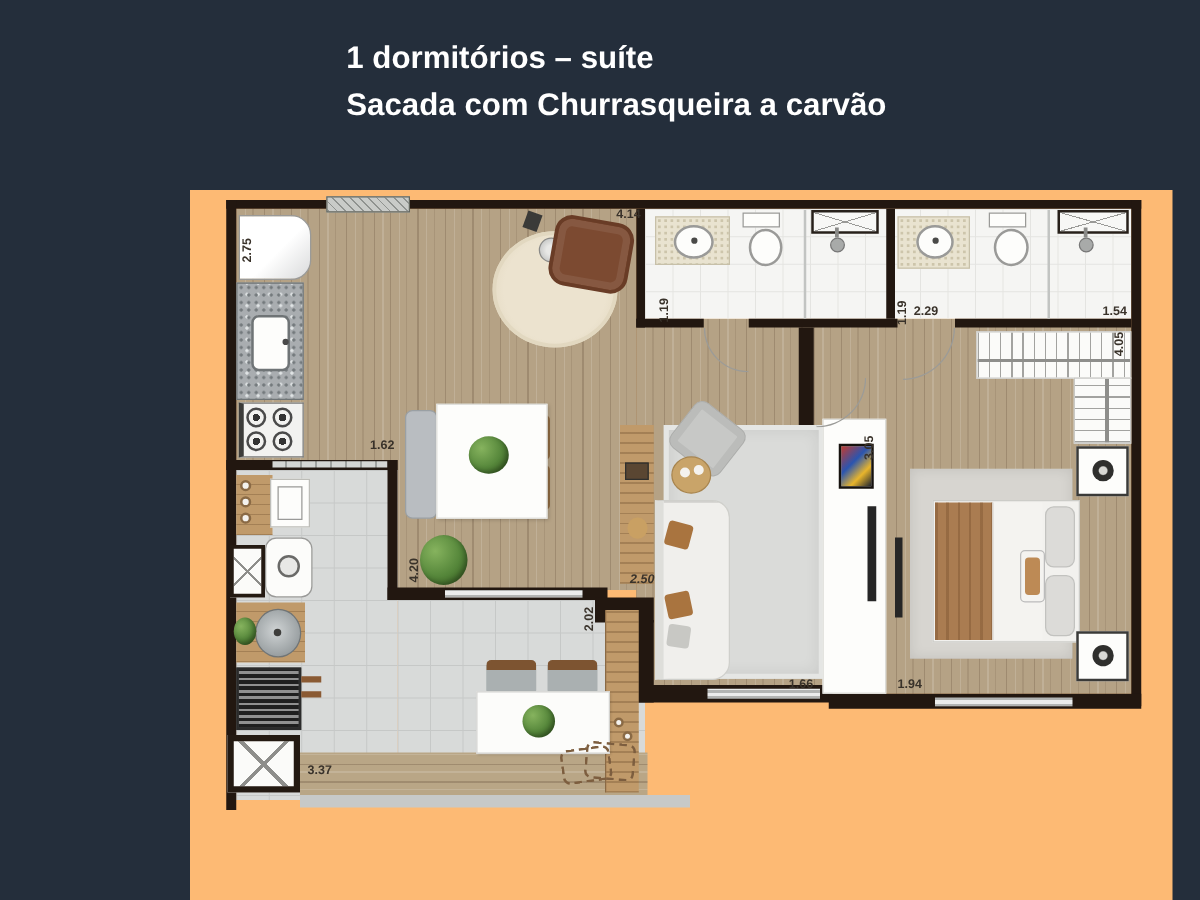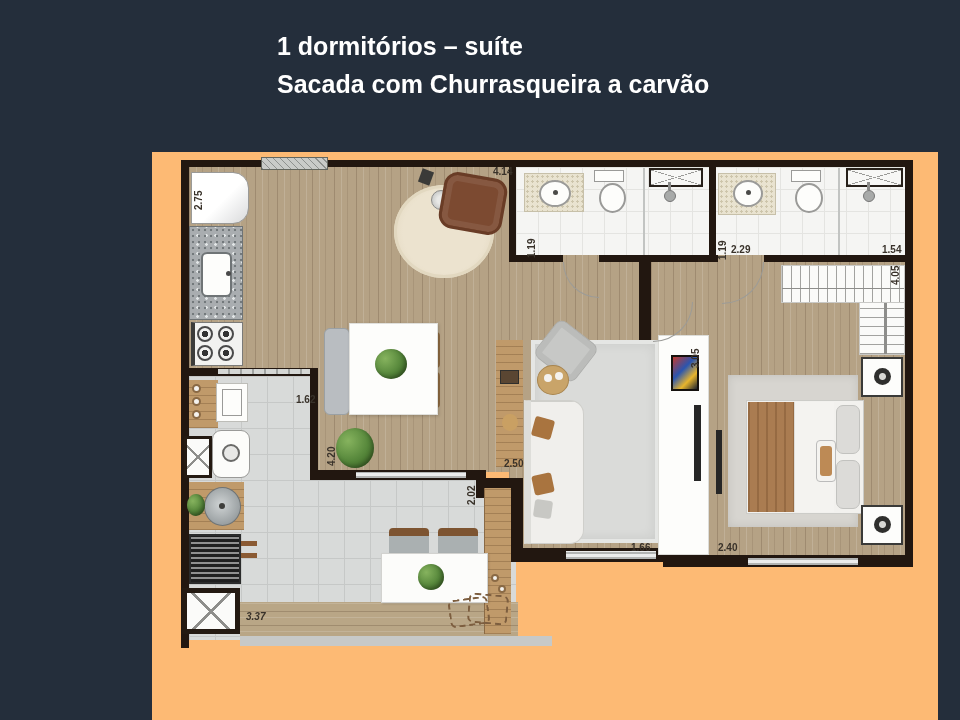--- a/index.html
+++ b/index.html
@@ -184,20 +184,20 @@
   <div class="a arcB" style="left:501px;top:150px;width:40px;height:40px;"></div>
 
   <span class="dim v" style="left:41px;top:58px;">2.75</span>
   <span class="dim" style="left:341px;top:14px;">4.14</span>
   <span class="dim v" style="left:374px;top:106px;">1.19</span>
   <span class="dim" style="left:531px;top:92px;margin-left:48px;">2.29</span>
   <span class="dim v" style="left:565px;top:108px;">1.19</span>
   <span class="dim" style="left:730px;top:92px;">1.54</span>
   <span class="dim v" style="left:738px;top:133px;">4.05</span>
   <span class="dim v" style="left:538px;top:216px;">3.05</span>
-  <span class="dim" style="left:144px;top:199px;margin-top:43px;">1.62</span>
+  <span class="dim" style="left:144px;top:199px;">1.62</span>
   <span class="dim v" style="left:174px;top:314px;">4.20</span>
-  <span class="dim" style="left:352px;top:306px;">2.50</span>
+  <span class="dim" style="left:352px;top:306px;font-style:italic;">2.50</span>
   <span class="dim v" style="left:314px;top:353px;">2.02</span>
   <span class="dim" style="left:479px;top:390px;">1.66</span>
-  <span class="dim" style="left:566px;top:390px;">2.40</span>
-  <span class="dim" style="left:94px;top:459px;font-style:italic;">3.37</span>
+  <span class="dim" style="left:566px;top:390px;">1.94</span>
+  <span class="dim" style="left:94px;top:459px;">3.37</span>
 </div>
 
 </body></html>

